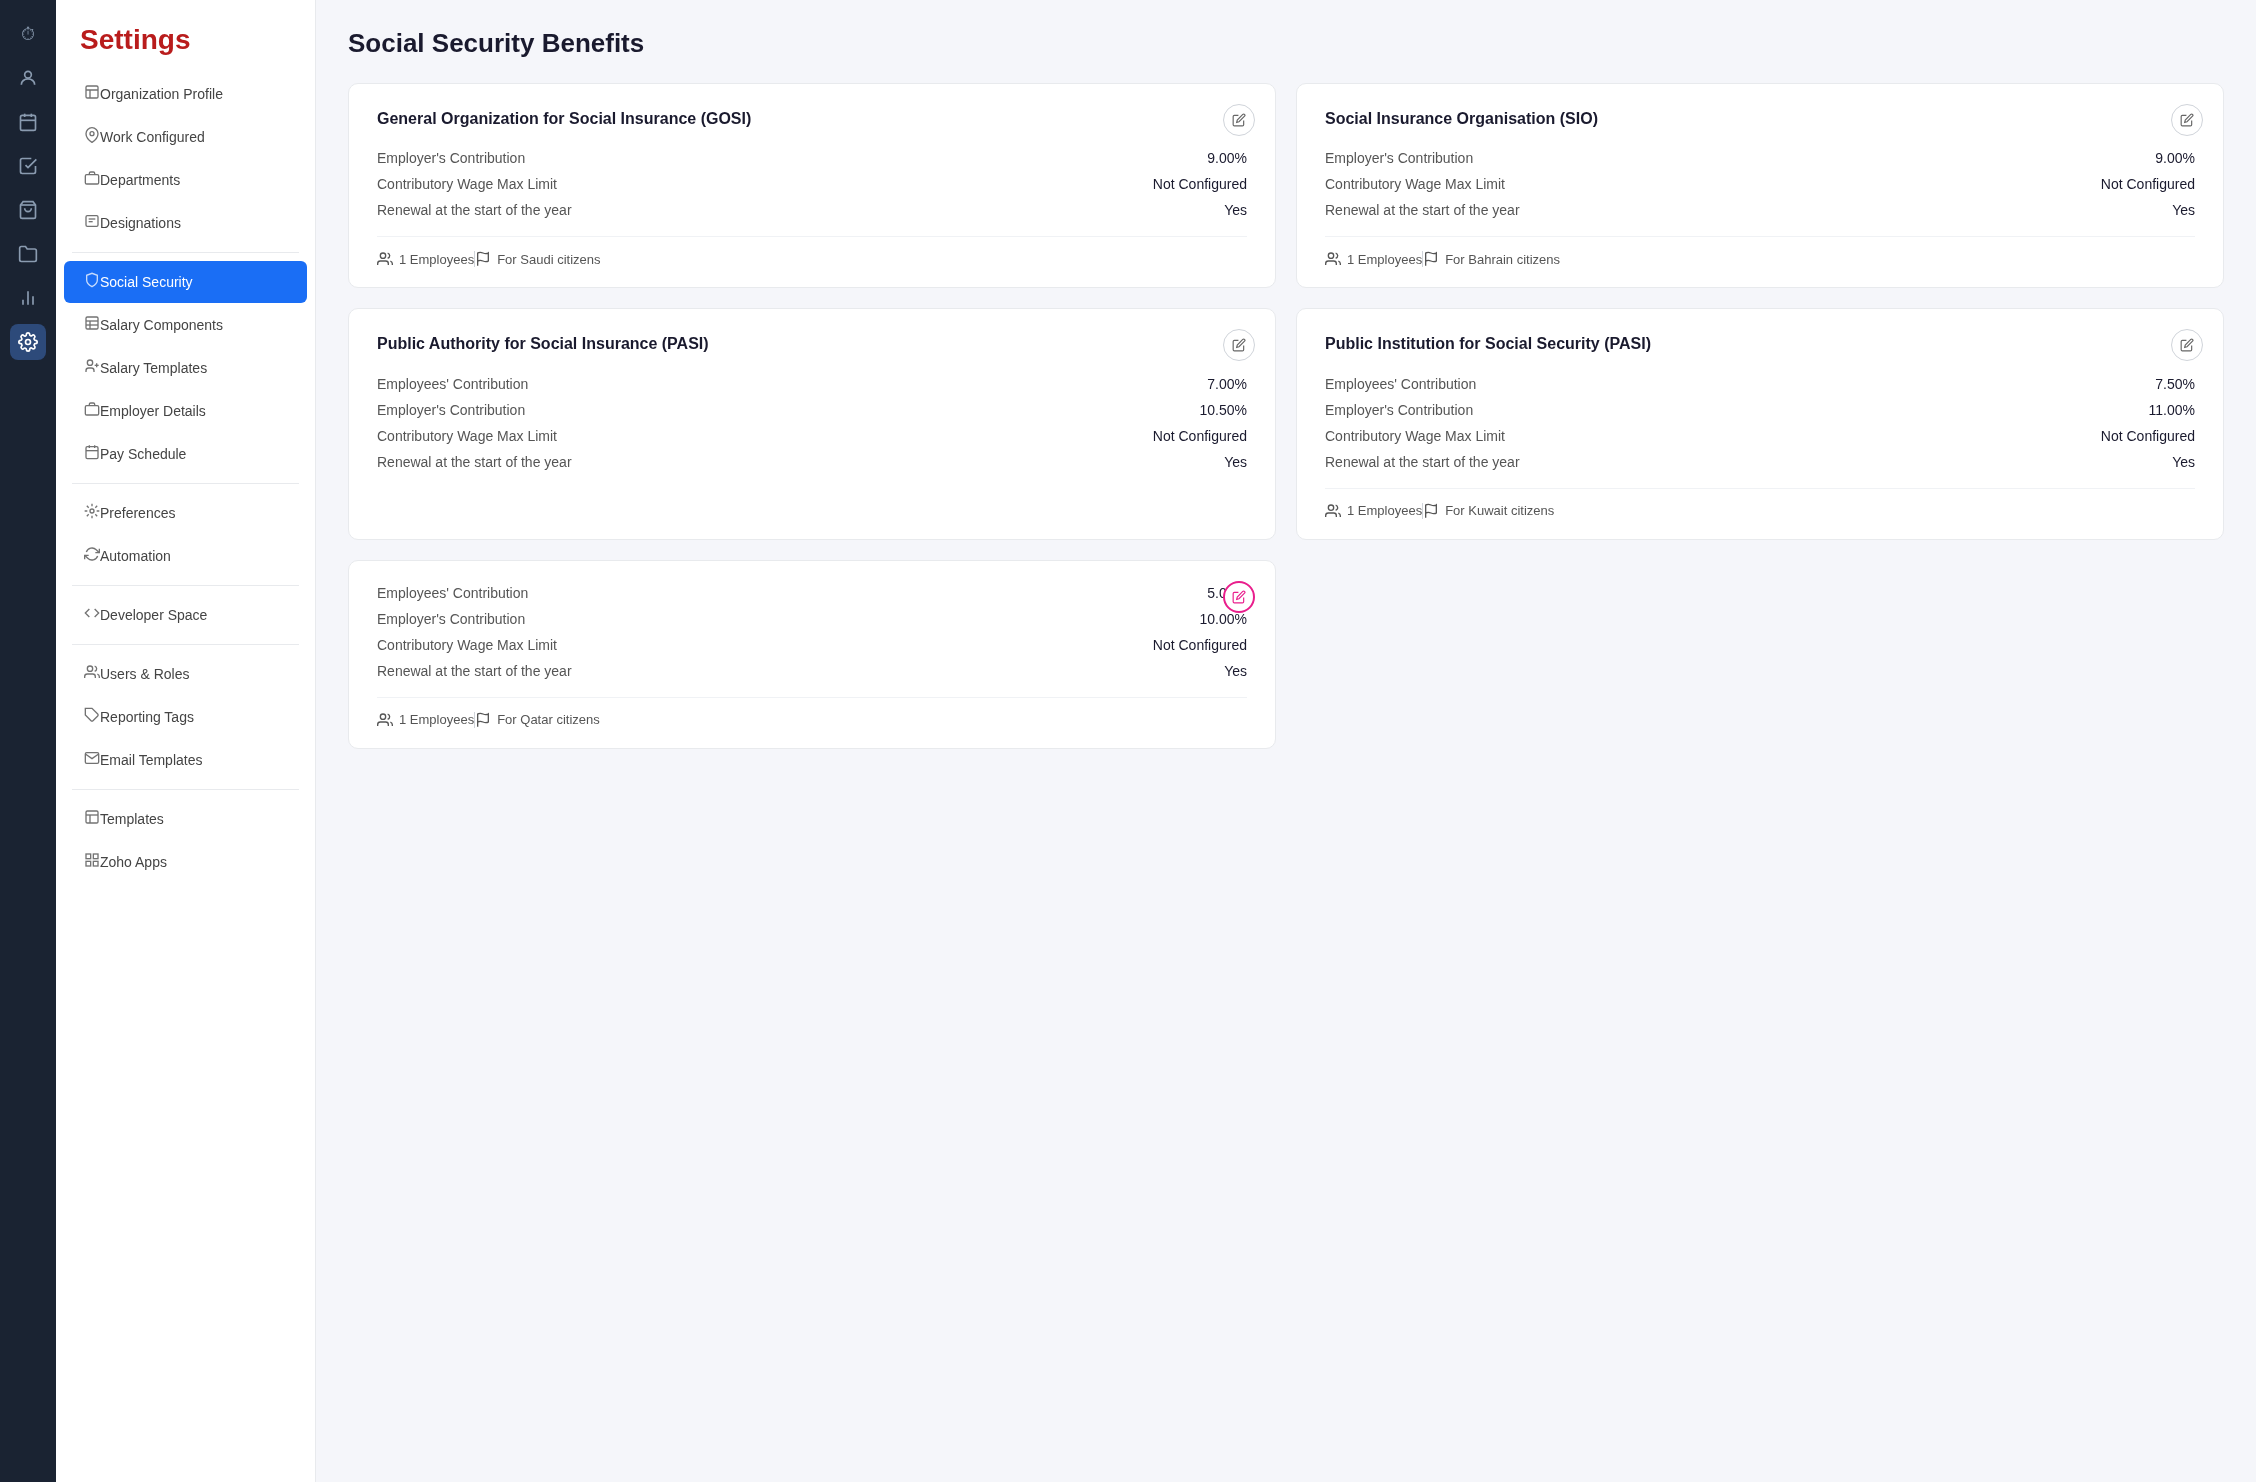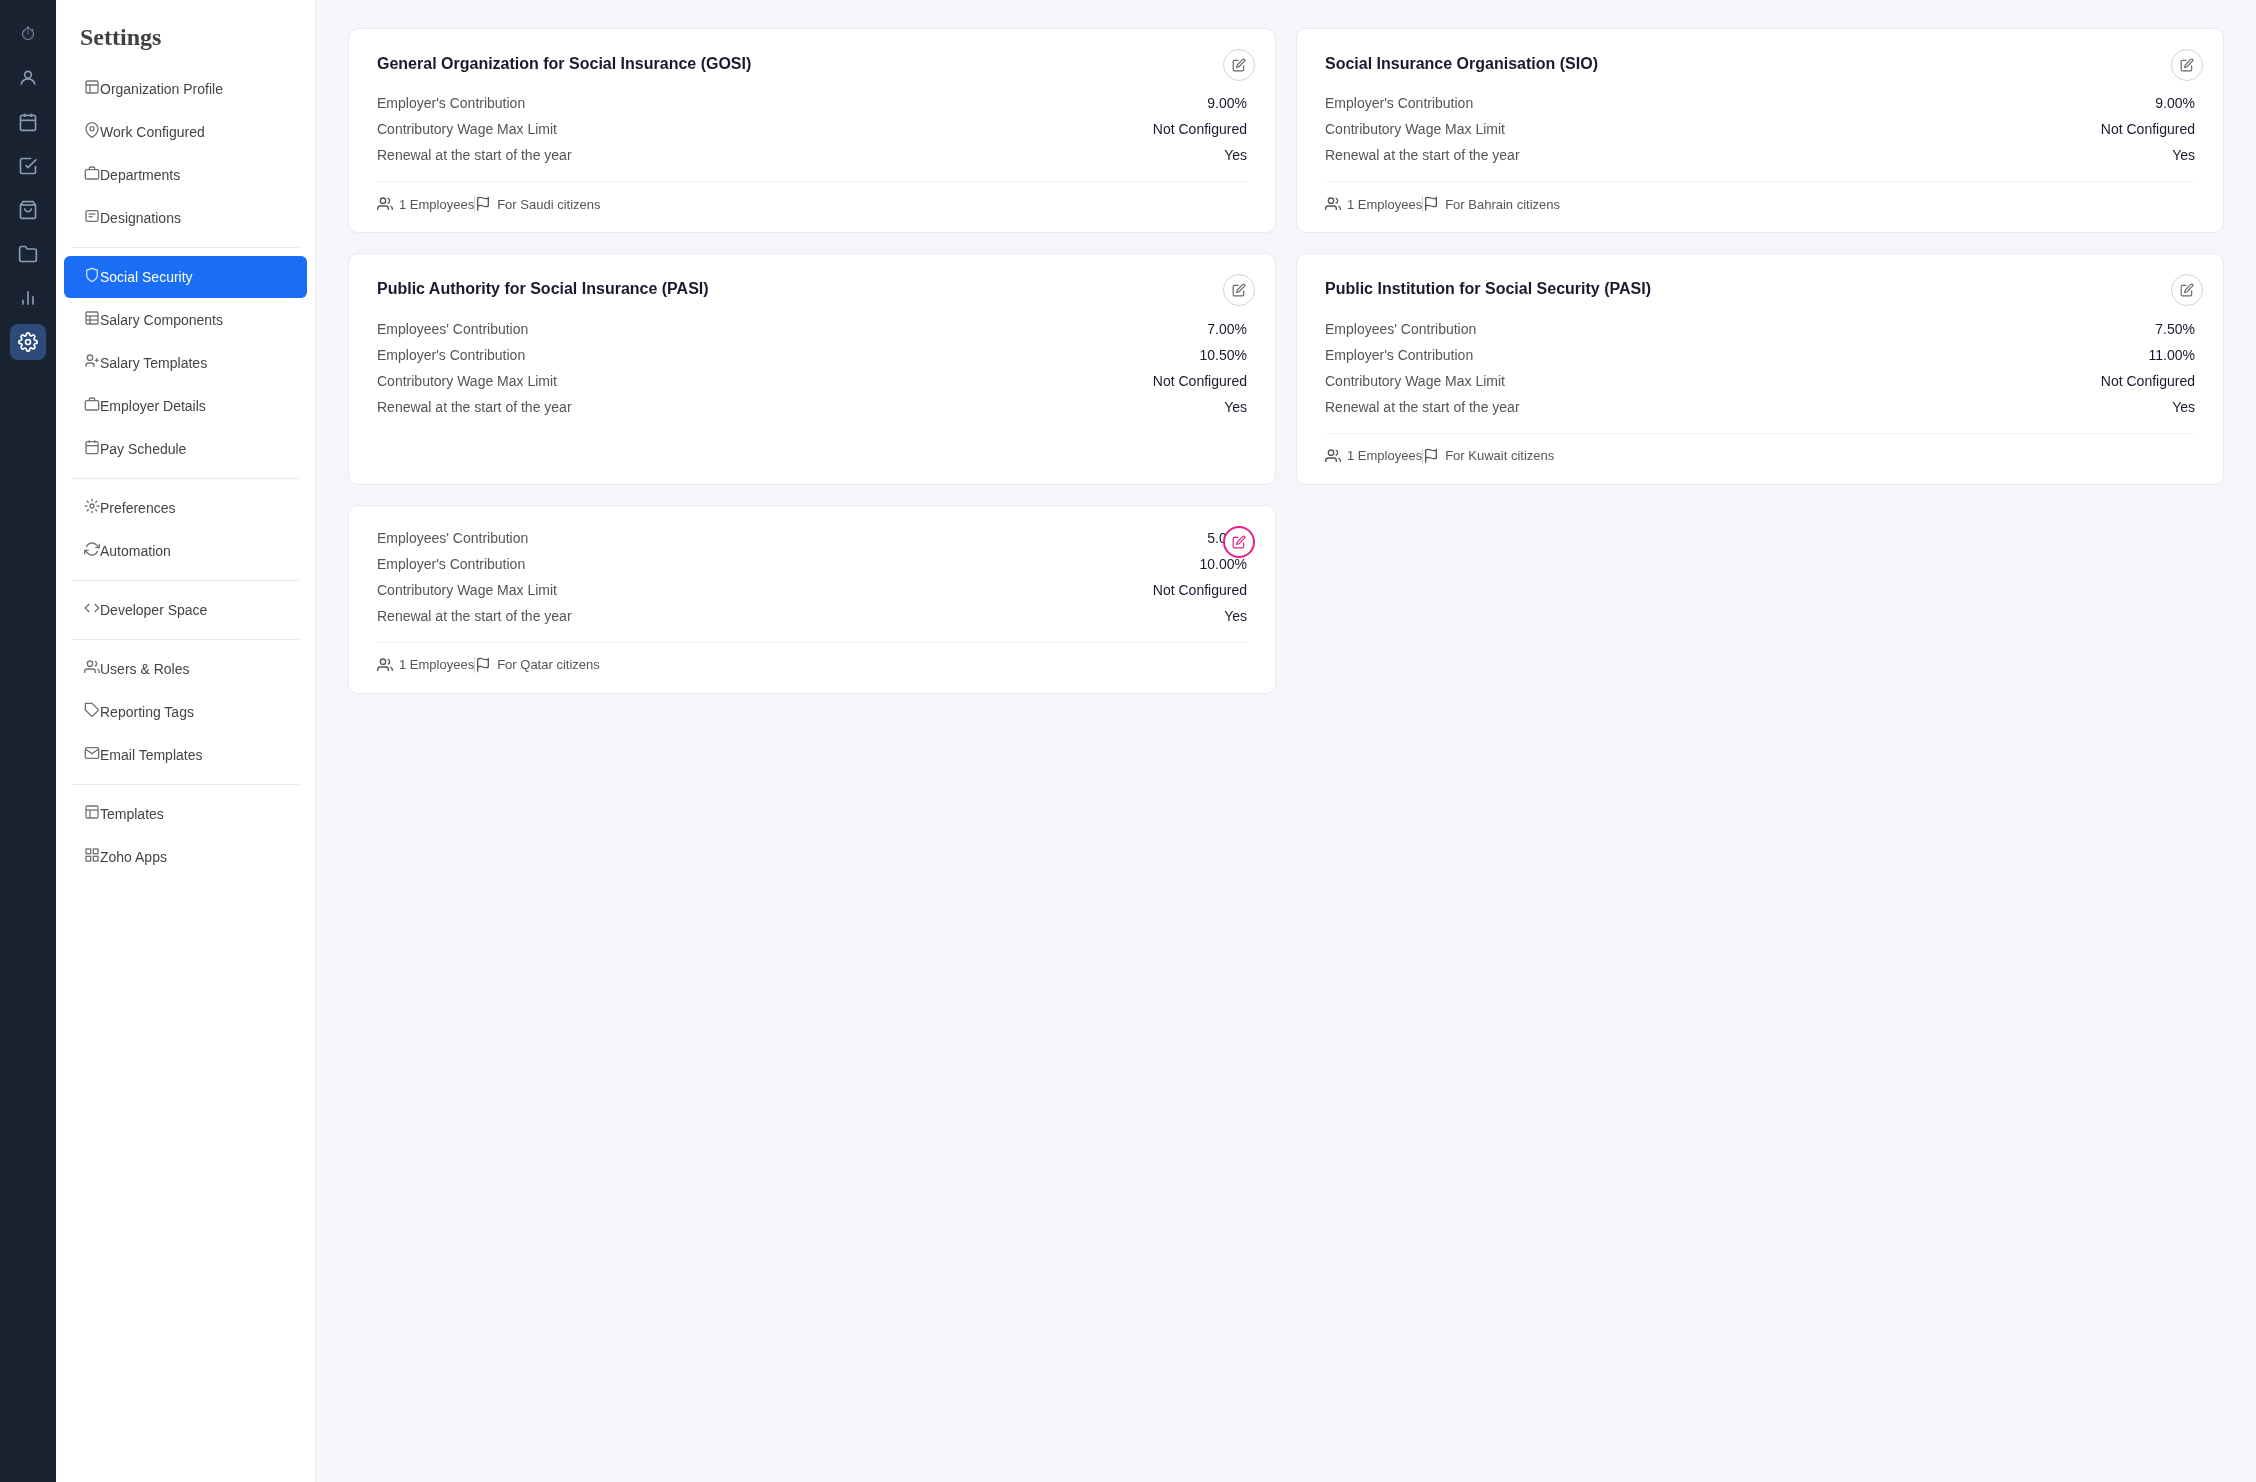--- a/index.html
+++ b/index.html
@@ -33,25 +33,24 @@
     .sidebar {
       width: 260px;
       background: #fff;
       border-right: 1px solid #e8eaed;
       display: flex;
       flex-direction: column;
       overflow-y: auto;
       flex-shrink: 0;
     }
     .sidebar-title {
-      font-size: 24px;
+      font-size: 28px;
       font-weight: 700;
-      color: #404040;
+      color: #b91c1c;
       padding: 24px 24px 16px;
-      font-family: Liberation Serif, serif;
     }
     .sidebar-item {
       display: flex;
       align-items: center;
       padding: 11px 20px;
       cursor: pointer;
       color: #444;
       font-size: 14px;
       border-radius: 6px;
       margin: 1px 8px;
@@ -339,20 +338,21 @@
             <rect x="14" y="3" width="7" height="7"></rect>
             <rect x="3" y="14" width="7" height="7"></rect>
             <rect x="14" y="14" width="7" height="7"></rect>
           </svg></span>
         <span>Zoho Apps</span>
       </div>
     </div>
 </aside>
 
 <main class="main">
+  <h2 class="page-title">Social Security Benefits</h2>
 
   <div class="cards-grid" id="cards-container">
       <div class="card">
         <div class="card-title">General Organization for Social Insurance (GOSI)</div>
         <div class="edit-btn">
           <svg width="14" height="14" viewBox="0 0 24 24" fill="none" stroke="currentColor" stroke-width="2">
             <path d="M11 4H4a2 2 0 00-2 2v14a2 2 0 002 2h14a2 2 0 002-2v-7"></path>
             <path d="M18.5 2.5a2.121 2.121 0 013 3L12 15l-4 1 1-4 9.5-9.5z"></path>
           </svg>
         </div>

